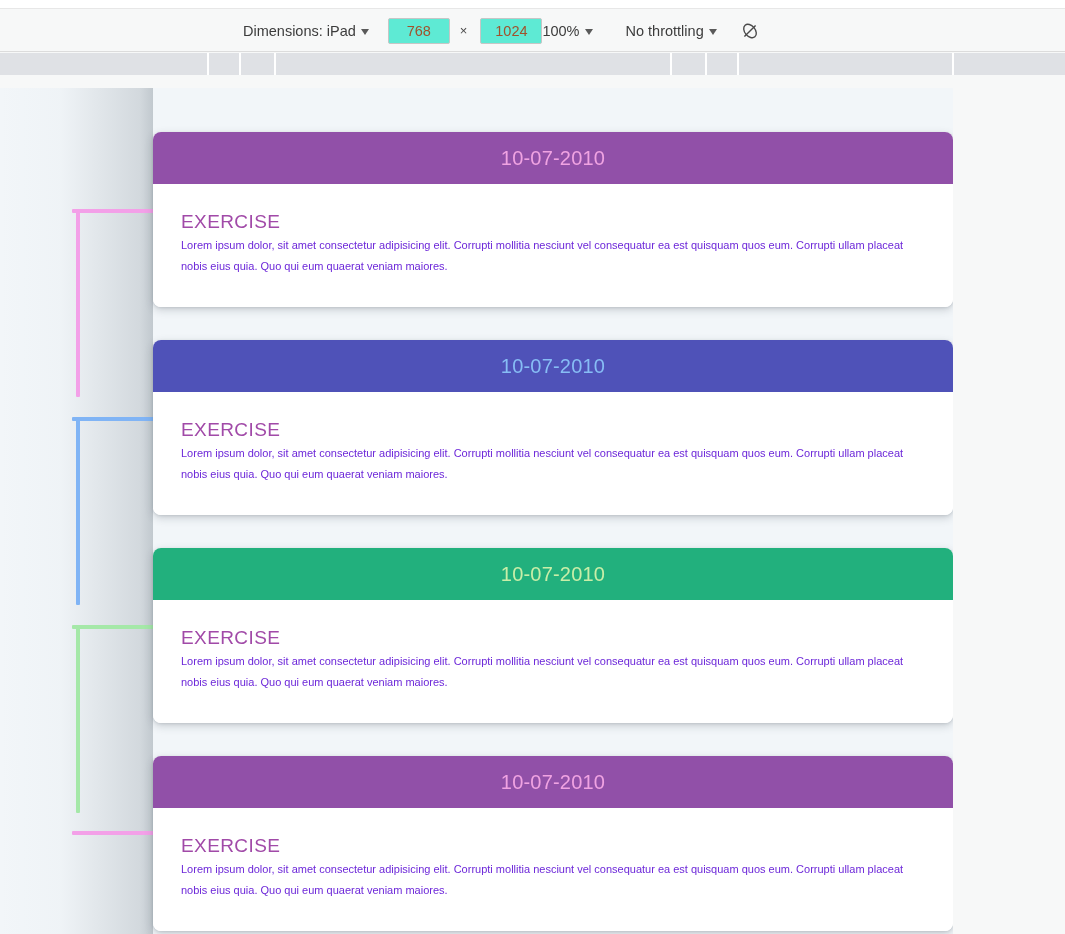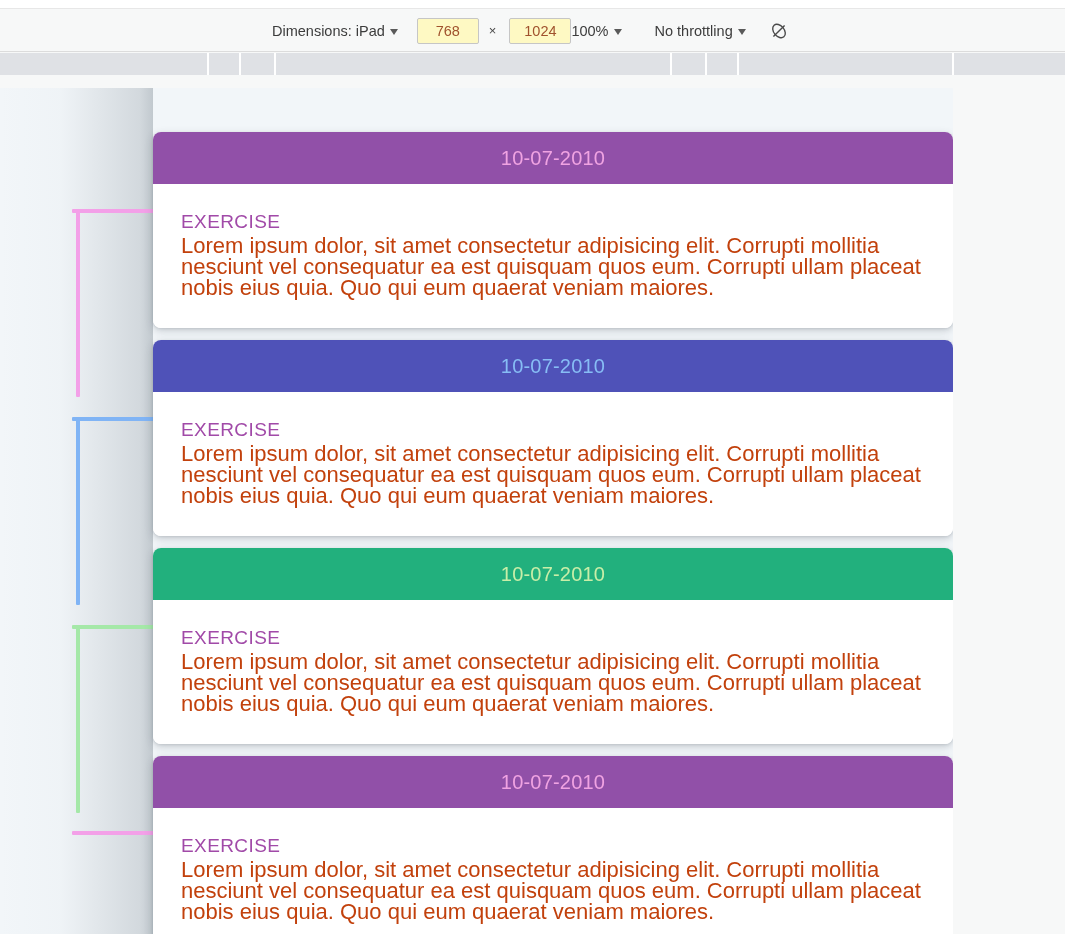--- a/index.html
+++ b/index.html
@@ -17,21 +17,21 @@
   }
   .top-strip {
     position: absolute; left: 0; top: 0; width: 1065px; height: 9px;
     background: #ffffff;
     border-bottom: 1px solid #e7e7e7;
   }
   .device-toolbar {
     position: absolute; left: 0; top: 10px; width: 1065px; height: 42px;
     background: #f7f8f8;
     border-bottom: 1px solid #dcdcdc;
-    display: flex; align-items: center; padding-left: 29px;
+    display: flex; align-items: center;
   }
   .dt-inner {
     display: flex; align-items: center; gap: 0px;
     margin-left: 243px;
   }
   .dt-label {
     font-size: 14.5px; color: #3c3c3c; white-space: nowrap;
     display: flex; align-items: center; gap: 5px;
   }
   .caret {
@@ -40,21 +40,21 @@
     border-left: 4.5px solid transparent;
     border-right: 4.5px solid transparent;
     border-top: 6px solid #5a5a5a;
     position: relative; top: 1px;
   }
   .dt-input {
     width: 62px; height: 26px;
     margin-left: 19px;
     border: 1px solid #c6c6c6;
     border-radius: 2px;
-    background: #fef9c3;
+    background: #5eead4;
     color: #a0522d;
     font-family: "Liberation Sans", sans-serif;
     font-size: 14.5px;
     text-align: center;
     outline: none;
   }
   .dt-times {
     margin: 0 9px 0 10px;
     font-size: 13px; color: #4a4a4a;
   }
@@ -134,23 +134,23 @@
     background: #ffffff;
   }
   .card-title {
     font-size: 19px;
     color: #a14aa8;
     letter-spacing: 0.4px;
     margin-bottom: 2px;
     font-weight: normal;
   }
   .card-text {
-    font-size: 22px;
+    font-size: 11px;
     line-height: 21px;
-    color: #c2410c;
+    color: #6d28d9;
     font-weight: normal;
   }
 </style>
 </head>
 <body>
 
 <div class="devtools-root">
 
   <div class="top-strip"></div>
 

